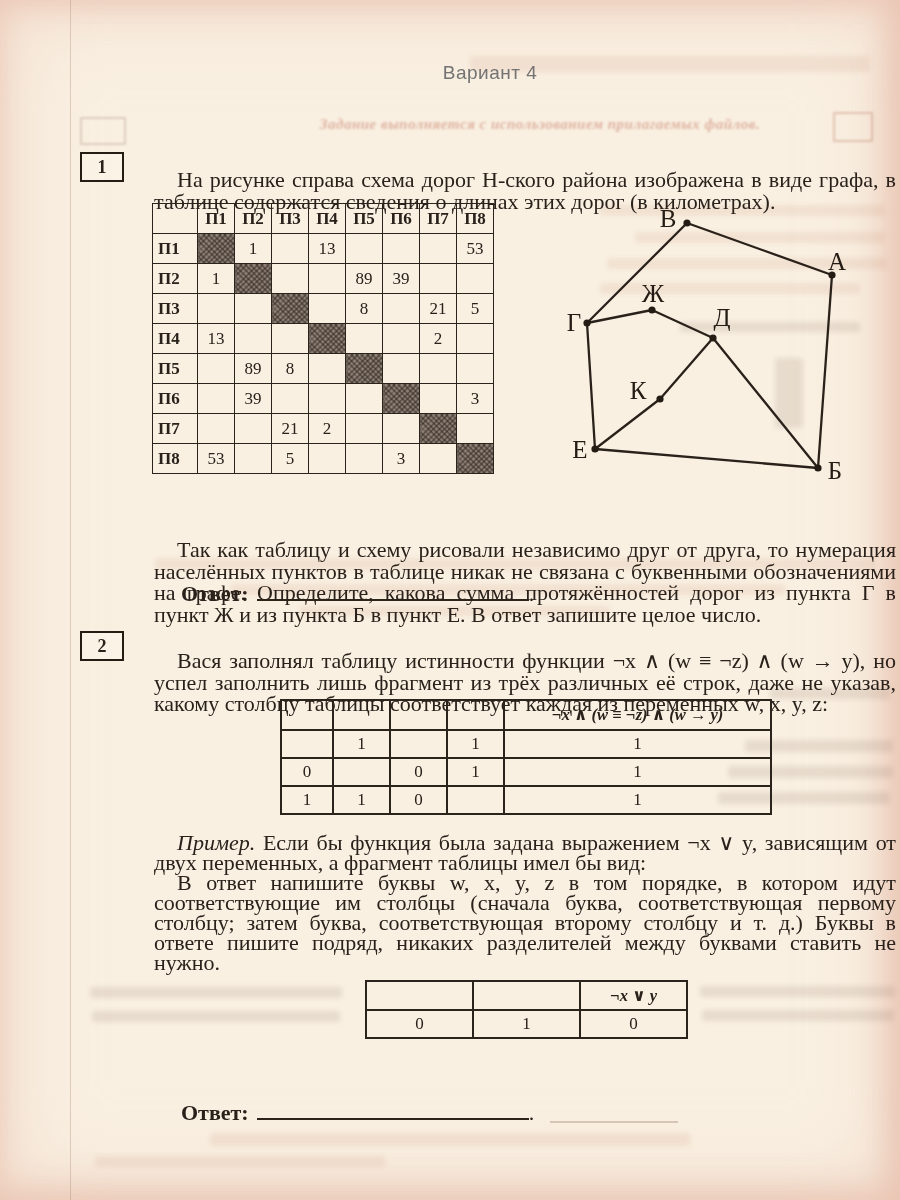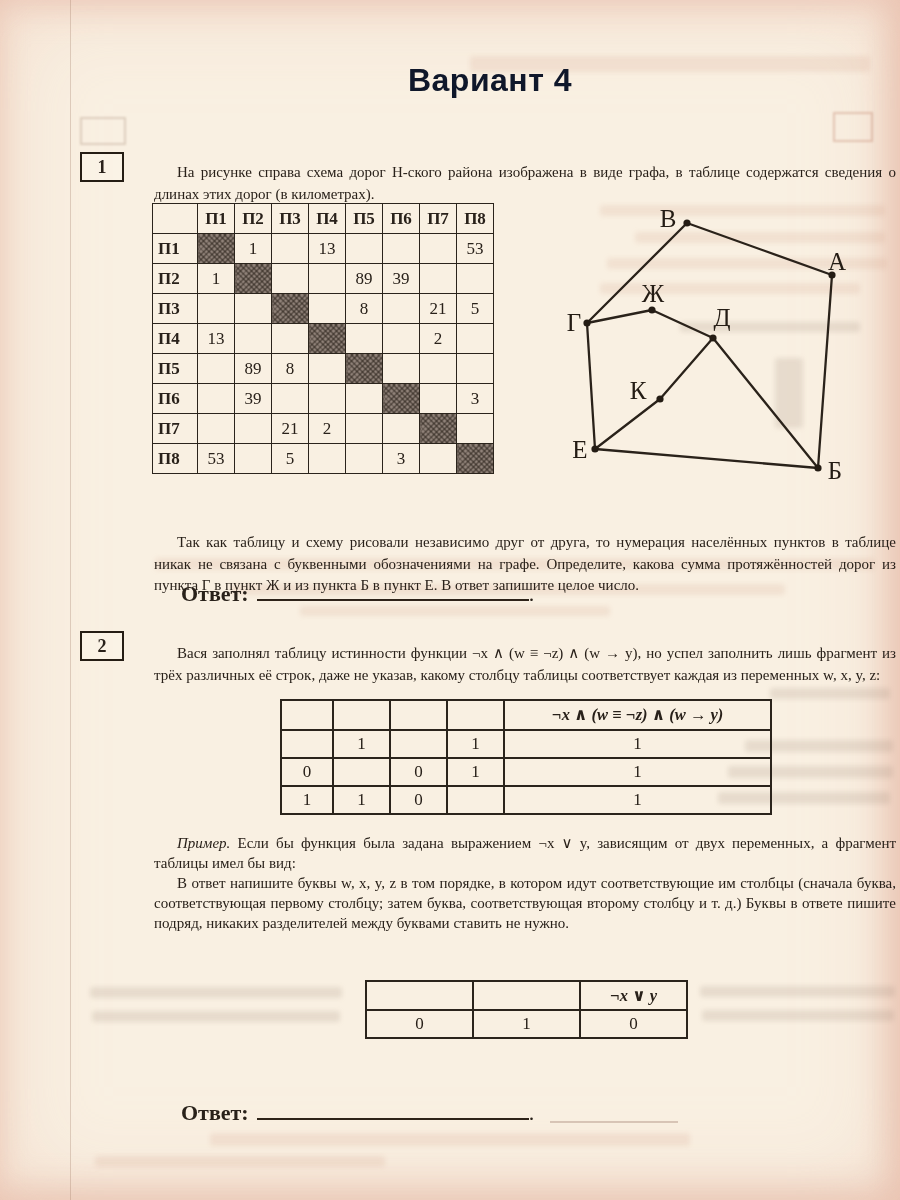--- a/index.html
+++ b/index.html
@@ -30,34 +30,34 @@
     position:absolute;left:215px;top:116px;width:650px;
     text-align:center;font-style:italic;font-weight:700;font-size:15px;
     color:rgba(198,118,96,.50);filter:blur(.8px);letter-spacing:.5px;
   }
   .ghost-line{position:absolute;height:2px;background:rgba(140,100,85,.30);filter:blur(.5px);}
 
   
   .title{
     position:absolute;left:80px;top:62px;width:820px;text-align:center;
     font-family:"Liberation Sans","DejaVu Sans",sans-serif;
-    font-size:32px;font-weight:700;color:#0f172a;letter-spacing:.5px;
+    font-size:19px;font-weight:400;color:#737373;letter-spacing:.5px;
   }
   .numbox{
     position:absolute;width:40px;height:26px;border:2px solid #251d14;
     display:flex;align-items:center;justify-content:center;
     font-weight:700;font-size:18px;background:rgba(255,252,245,.25);
   }
   #box1{left:80px;top:152px;}
   #box2{left:80px;top:631px;}
 
   
   .para{
     position:absolute;left:154px;width:742px;
-    text-align:justify;font-size:15px;line-height:21.5px;color:#29211a;
+    text-align:justify;font-size:22px;line-height:21.5px;color:#29211a;
   }
   .indent{text-indent:23px;}
   #intro1{top:147px;}
   #q1{top:517px;}
   #intro2{top:628px;font-family:Liberation Serif, serif;}
   #detblock{top:833px;line-height:20px;}
   #detblock p{margin:0;text-indent:23px;}
   #outro{top:1053px;white-space:pre-line;}
 
   
@@ -118,20 +118,21 @@
   #example-table td{height:26px;}
 </style>
 </head>
 <body>
 
 <div class="page">
 
   <div class="gutter"></div>
 
   <div class="smudge" style="left:470px;top:56px;width:400px;height:16px;"></div>
+  <div class="ghost-text">Задание выполняется с использованием прилагаемых файлов.</div>
   <div class="ghost-box" style="left:833px;top:112px;width:36px;height:26px;"></div>
   <div class="ghost-box" style="left:80px;top:117px;width:42px;height:24px;border-color:rgba(160,130,110,.30);"></div>
   <div class="smudge" style="left:600px;top:205px;width:285px;height:11px;"></div>
   <div class="smudge" style="left:635px;top:232px;width:250px;height:11px;"></div>
   <div class="smudge" style="left:607px;top:258px;width:280px;height:11px;"></div>
   <div class="smudge" style="left:600px;top:283px;width:260px;height:11px;"></div>
   <div class="smudge gray" style="left:680px;top:322px;width:180px;height:10px;"></div>
   <div class="smudge gray" style="left:775px;top:358px;width:28px;height:70px;"></div>
   <div class="smudge" style="left:155px;top:558px;width:720px;height:12px;"></div>
   <div class="smudge" style="left:230px;top:584px;width:555px;height:11px;"></div>

